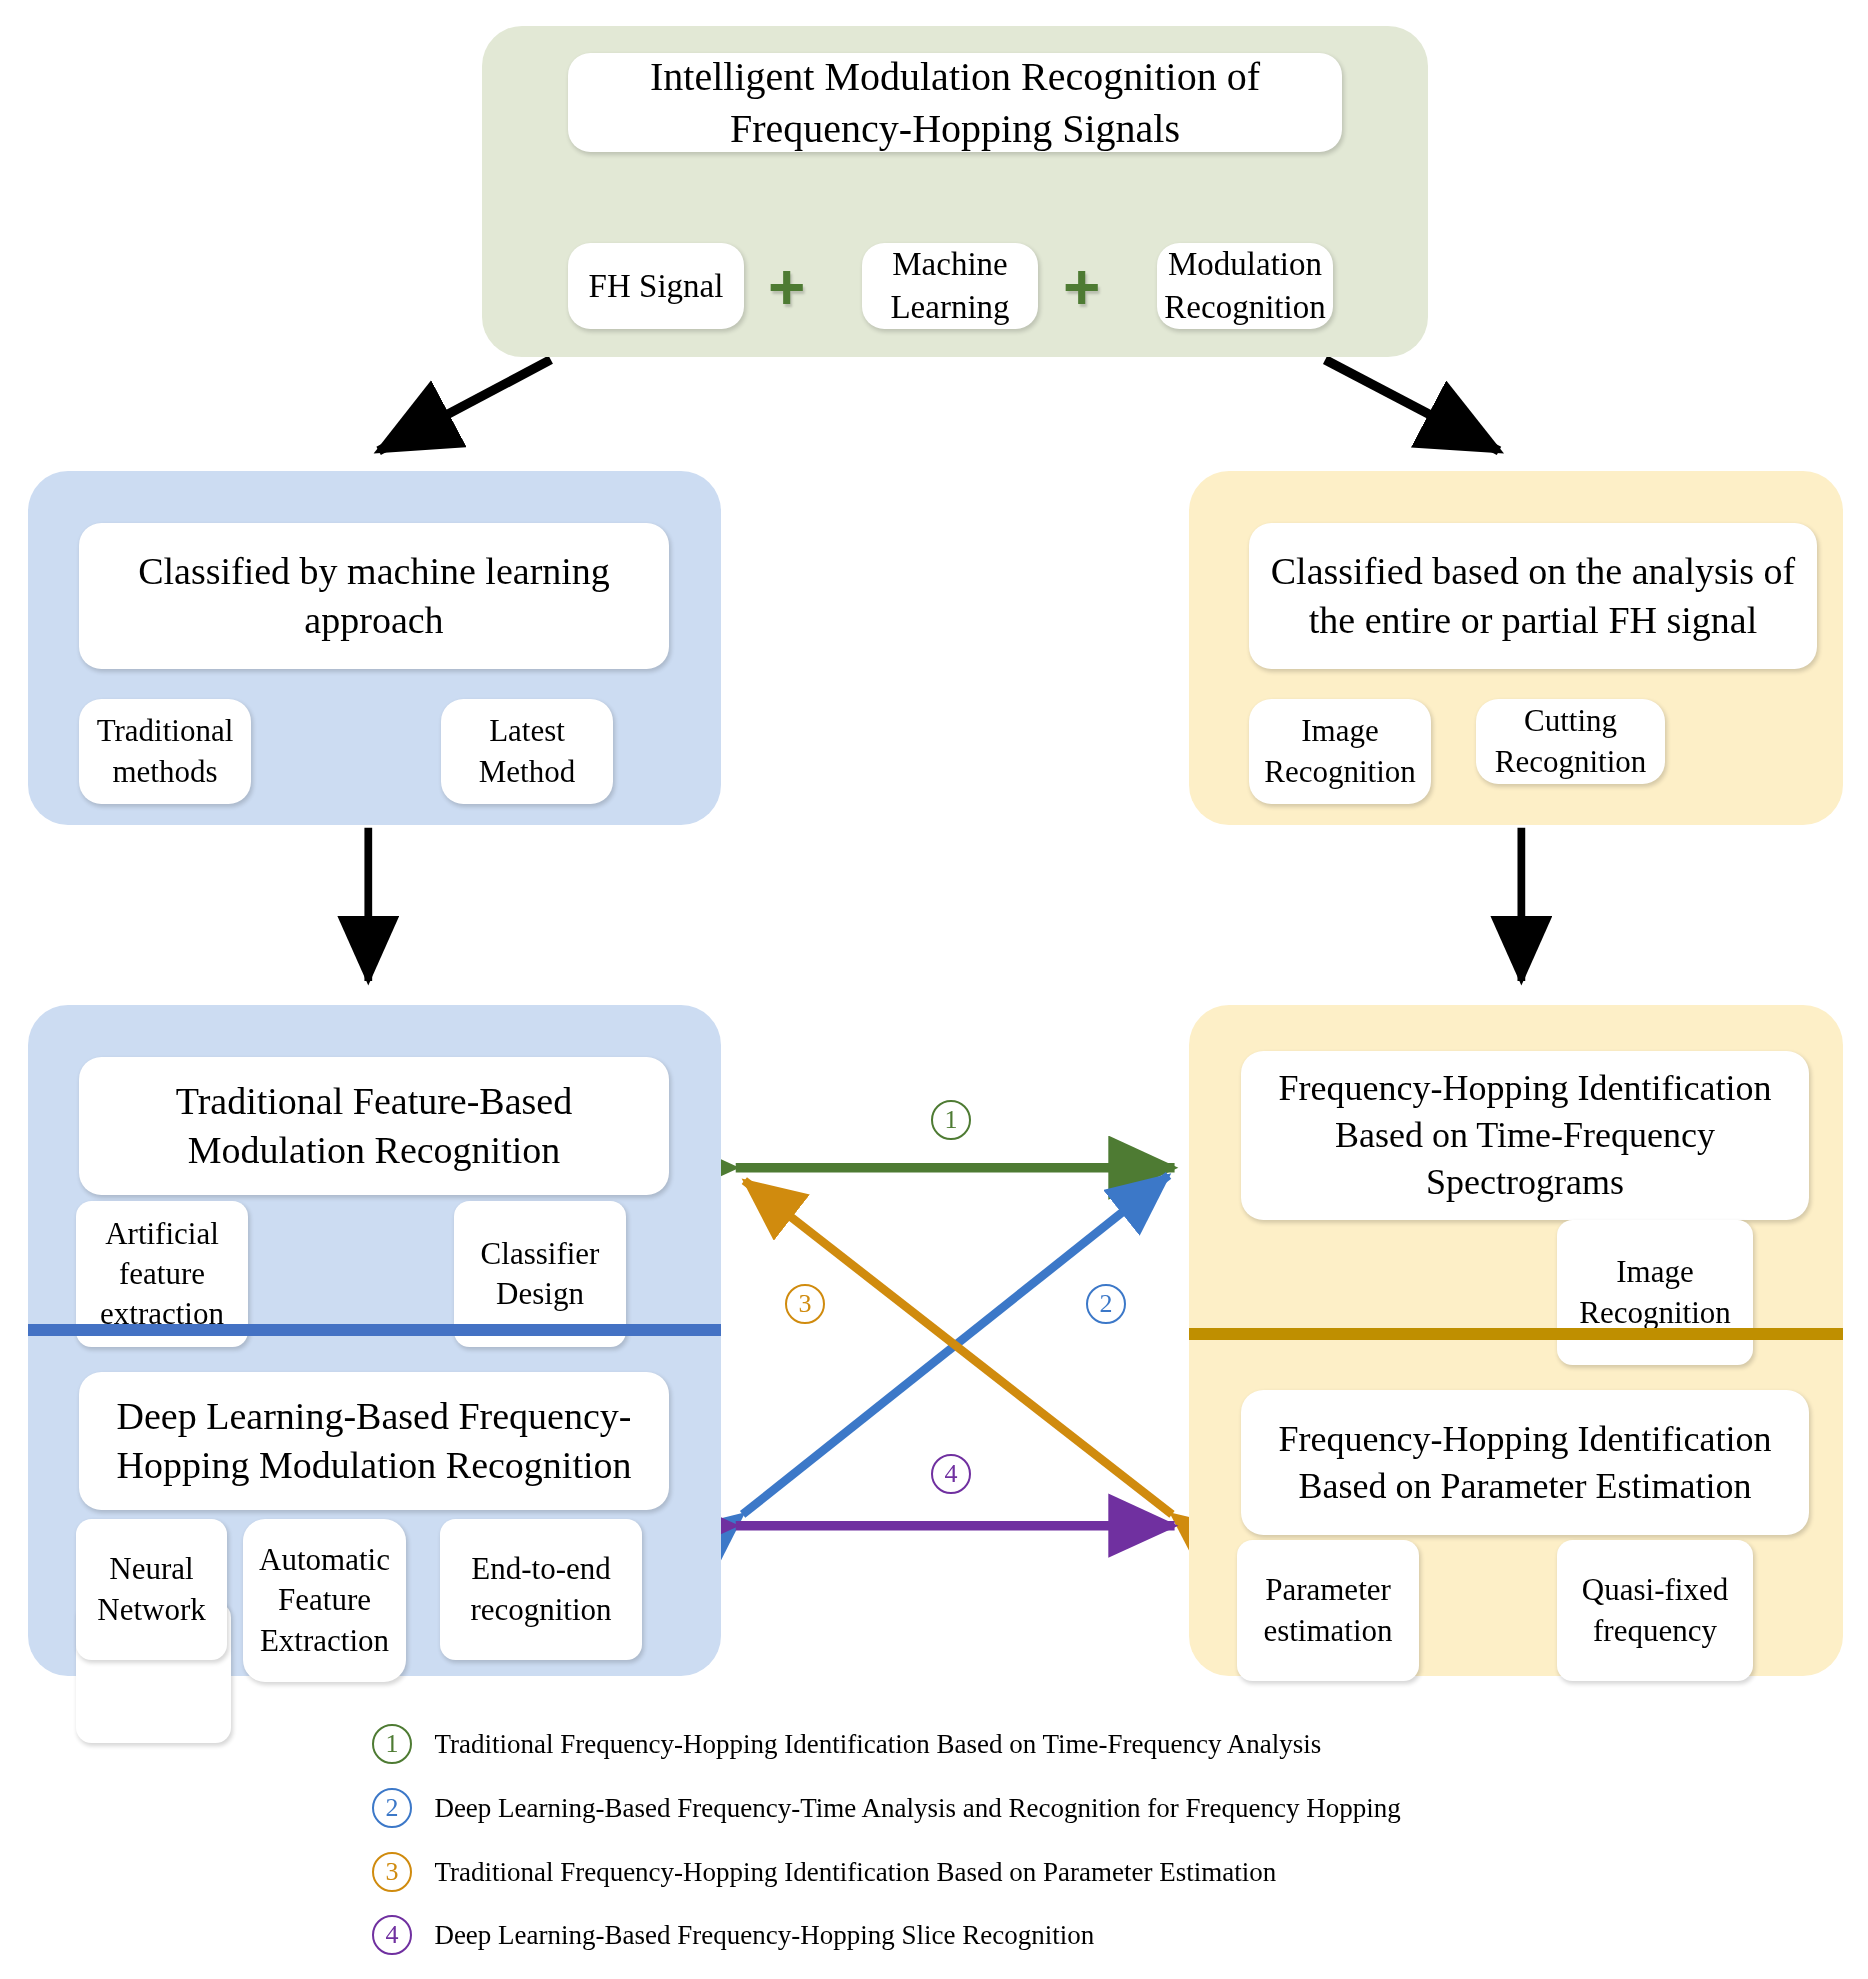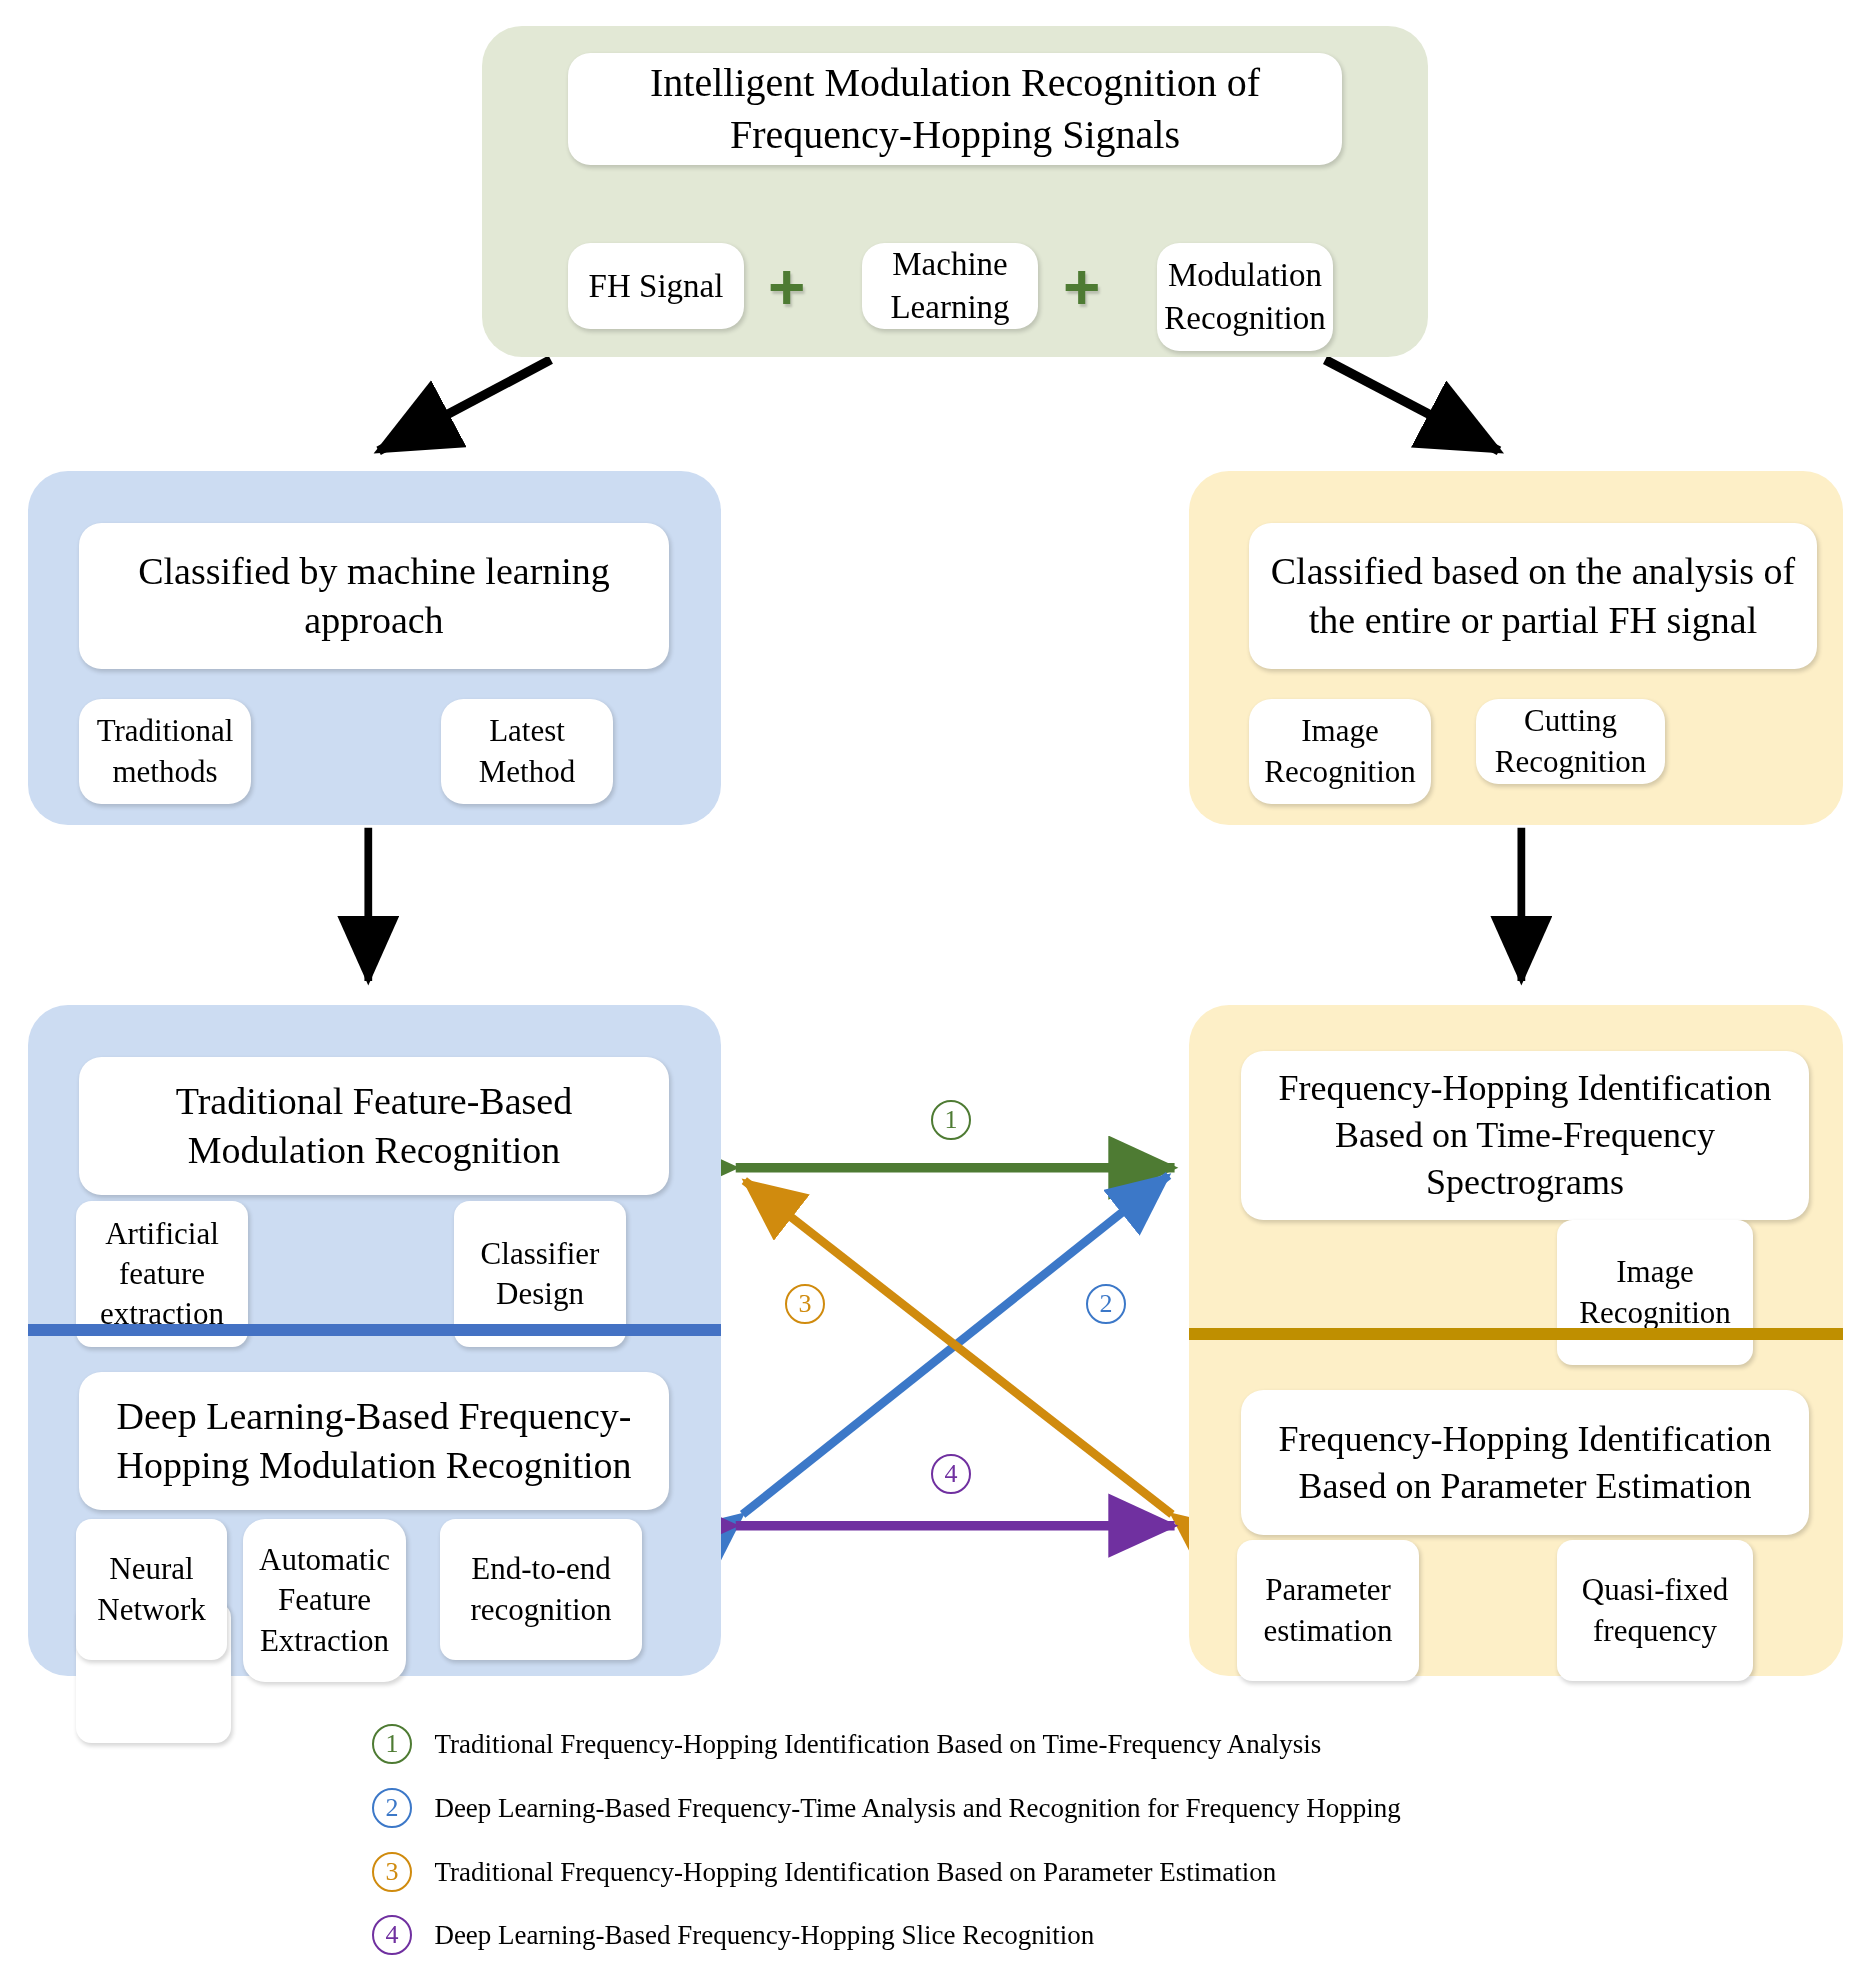--- a/index.html
+++ b/index.html
@@ -179,37 +179,37 @@
       <path d="M1648,1420 L1724,1420 L1724,1400 L1784,1440 L1724,1480 L1724,1460 L1648,1460 Z" fill="#C08A12"></path>
     </g>
 
     <g>
       <path d="M1648,1796 L1724,1796 L1724,1776 L1784,1816 L1724,1856 L1724,1836 L1648,1836 Z" fill="#C08A12"></path>
     </g>
   </svg>
 
   <div class="container green" style="left:482px; top:26px; width:946px; height:331px;"></div>
 
-  <div class="card title-xl" style="left:568px; top:53px; width:774px; height:112px;">
+  <div class="card title-xl" style="left:568px; top:53px; width:774px; height:99px;">
     <span>Intelligent Modulation Recognition of Frequency-Hopping Signals</span>
   </div>
 
   <div class="card chip" style="left:568px; top:243px; width:176px; height:86px;">
     <span>FH Signal</span>
   </div>
   <div class="plus" style="left:768px; top:255px;">
     <span>+</span>
   </div>
   <div class="card chip" style="left:862px; top:243px; width:176px; height:86px;">
     <span>Machine Learning</span>
   </div>
   <div class="plus" style="left:1063px; top:255px;">
     <span>+</span>
   </div>
-  <div class="card chip" style="left:1157px; top:243px; width:176px; height:108px;">
+  <div class="card chip" style="left:1157px; top:243px; width:176px; height:86px;">
     <span>Modulation Recognition</span>
   </div>
 
   <div class="container blue" style="left:27.5px; top:471px; width:693px; height:354px;"></div>
 
   <div class="card title-lg" style="left:79px; top:523px; width:590px; height:146px;">
     <span>Classified by machine learning approach</span>
   </div>
 
   <div class="card chip-sm" style="left:79px; top:699px; width:172px; height:105px;">

